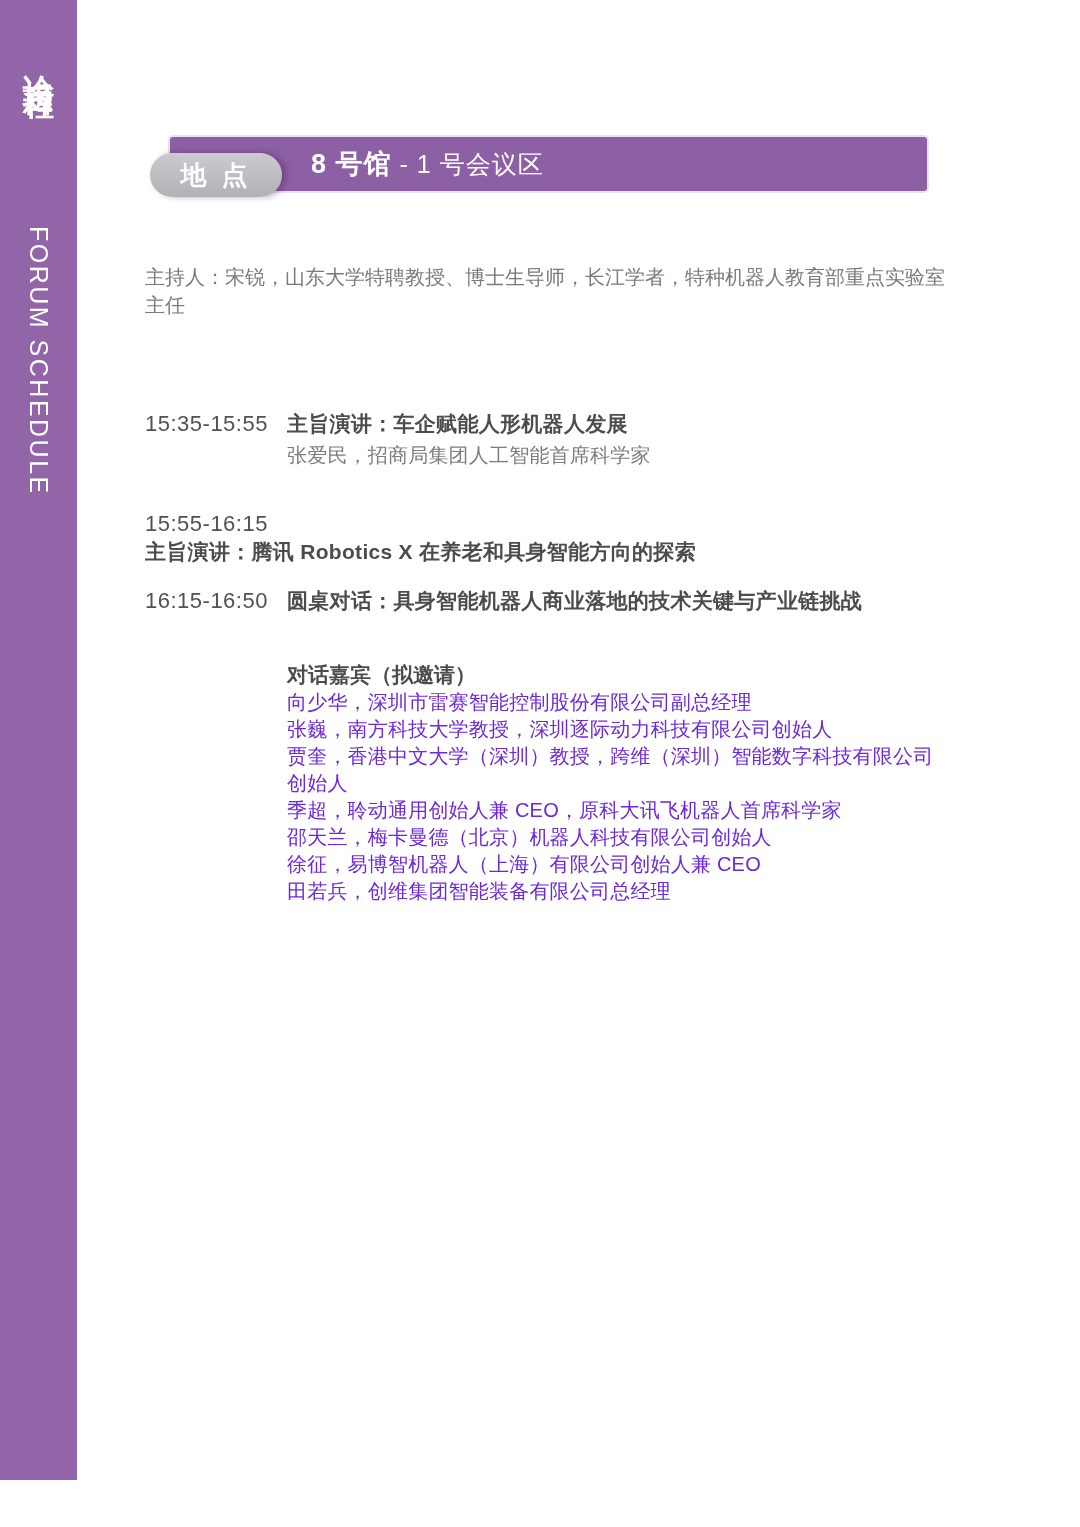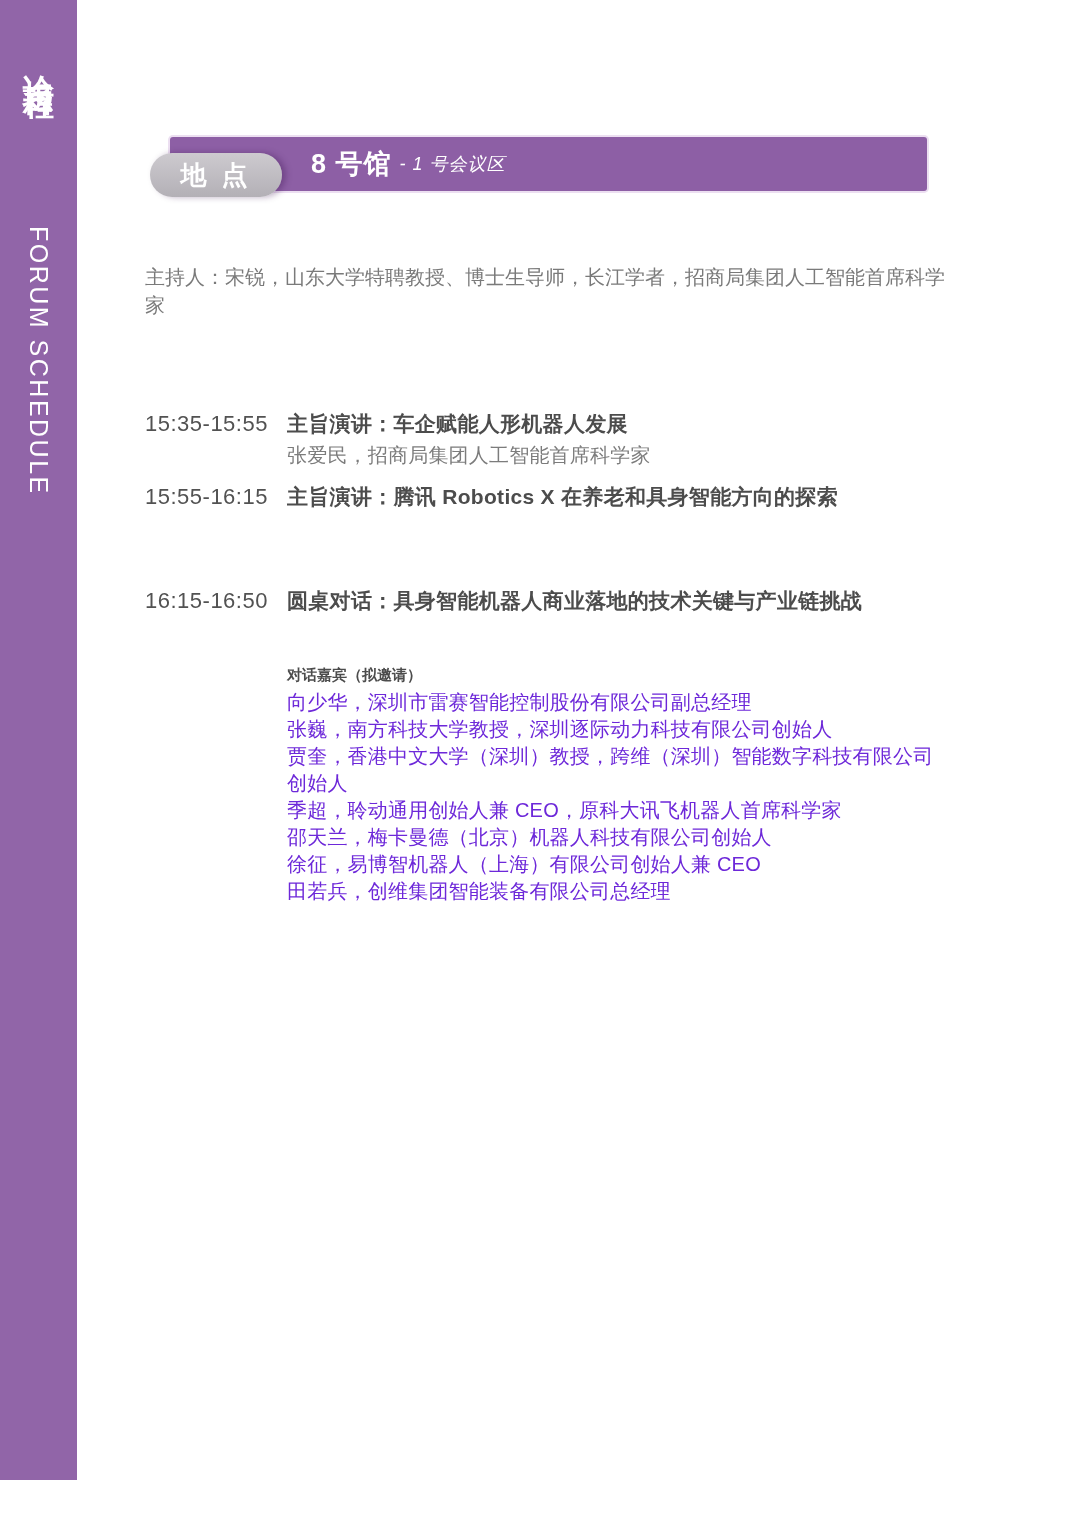--- a/index.html
+++ b/index.html
@@ -47,21 +47,21 @@
     display:flex;align-items:center;justify-content:center;
     color:#fff;font-size:26px;font-weight:700;letter-spacing:4px;
     z-index:2;
   }
   .venue{
     position:absolute;left:311px;top:137px;height:54px;
     display:flex;align-items:center;
     color:#fff;white-space:nowrap;z-index:2;
   }
   .venue-hall{font-size:27px;font-weight:700;letter-spacing:1px;}
-  .venue-area{font-size:18px;font-weight:500;letter-spacing:1px;margin-left:8px;font-style:italic;}
+  .venue-area{font-size:25px;font-weight:500;letter-spacing:1px;margin-left:8px;}
   
   .moderator{
     position:absolute;left:145px;top:263px;width:810px;
     font-size:20px;color:#7a7a7a;line-height:28px;
   }
   .row{
     position:absolute;left:145px;width:800px;
     display:flex;align-items:flex-start;
   }
   .row .time{
@@ -73,29 +73,29 @@
   .stitle{
     font-size:21px;font-weight:700;color:#4c4c4c;
     line-height:28px;letter-spacing:.3px;
   }
   .sdetail{
     font-size:20px;color:#7c7c7c;line-height:28px;
     margin-top:3px;letter-spacing:.2px;
   }
   .row-1{top:315px;}
   .row-2{top:410px;}
-  .row-3{top:483px;}
+  .row-3{top:510px;flex-direction:column;}
   .row-4{top:587px;}
   .row-dinner{top:950px;}
   
   .panel{
     position:absolute;left:287px;top:661px;width:652px;
   }
   .panel-heading{
-    font-size:15px;font-weight:700;color:#4c4c4c;line-height:28px;
+    font-size:21px;font-weight:700;color:#4c4c4c;line-height:28px;
   }
   .guest-line{
     font-size:20px;color:#6d28d9;line-height:27px;letter-spacing:.2px;
   }
 </style>
 </head>
 <body>
 
 <div class="page">
 
@@ -104,21 +104,21 @@
     <div class="spine-en">FORUM SCHEDULE</div>
   </div>
 
   <div class="loc-bar"></div>
   <div class="loc-pill">地 点</div>
   <div class="venue">
     <span class="venue-hall">8 号馆</span>
     <span class="venue-area">- 1 号会议区</span>
   </div>
 
-  <div class="moderator">主持人：宋锐，山东大学特聘教授、博士生导师，长江学者，招商局集团人工智能首席科学家</div>
+  <div class="moderator">主持人：宋锐，山东大学特聘教授、博士生导师，长江学者，特种机器人教育部重点实验室主任</div>
 
 
   <div class="row row-2">
     <div class="time">15:35-15:55</div>
     <div class="content">
       <div class="stitle">主旨演讲：车企赋能人形机器人发展</div>
       <div class="sdetail">张爱民，招商局集团人工智能首席科学家</div>
     </div>
   </div>
 

